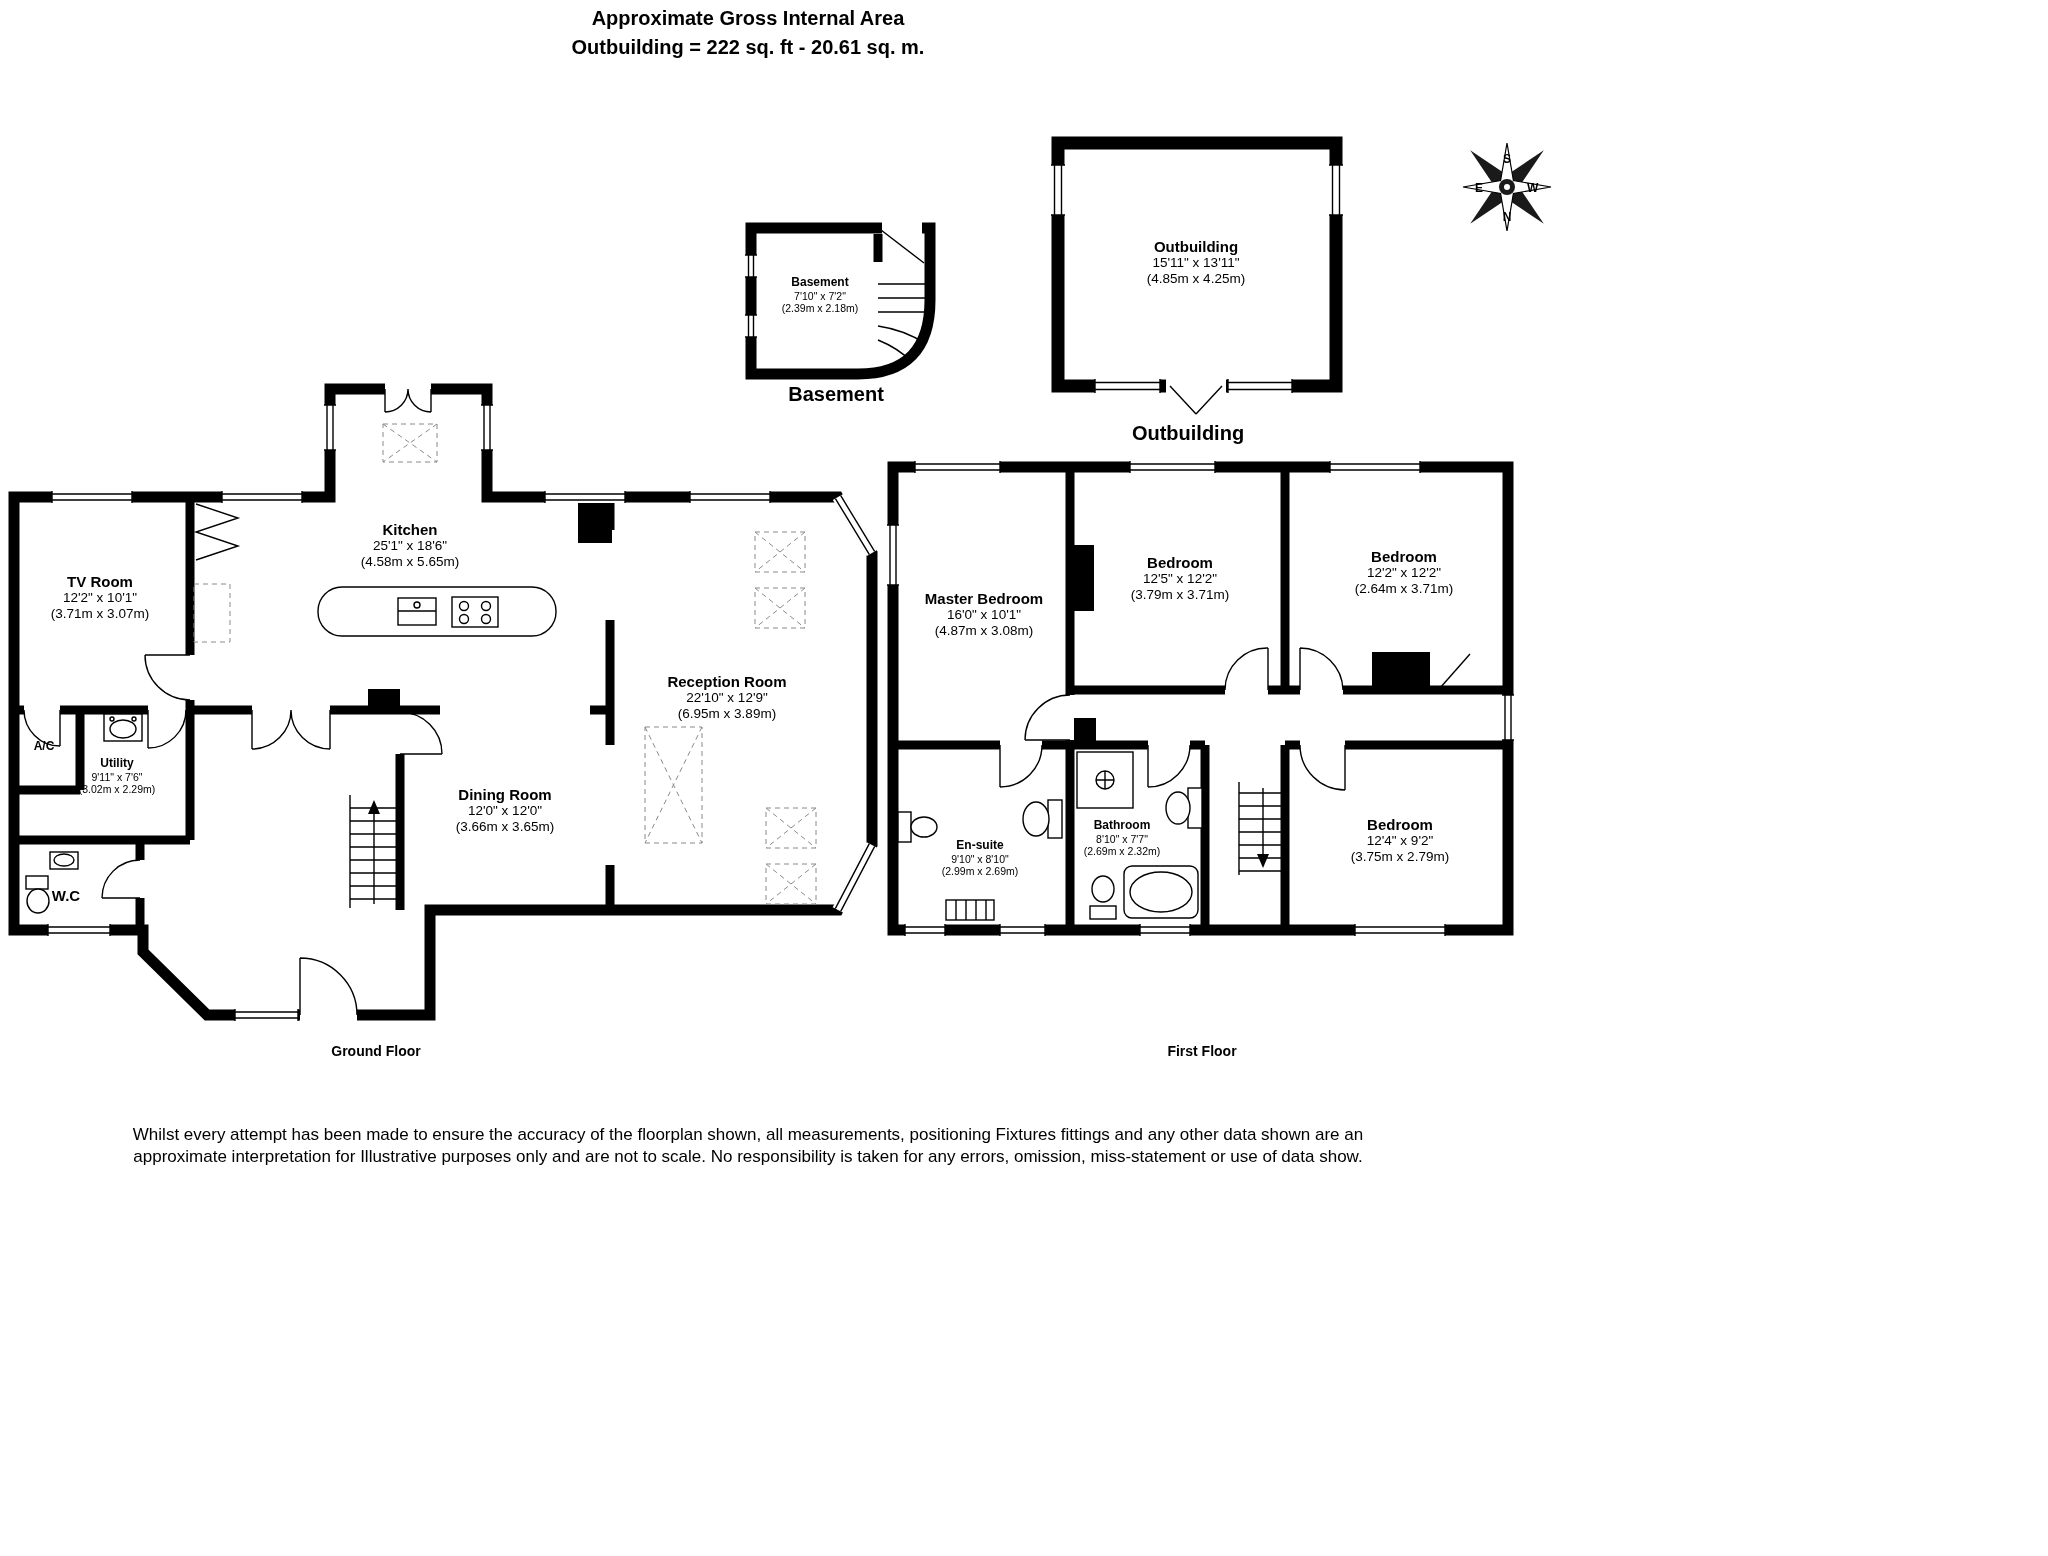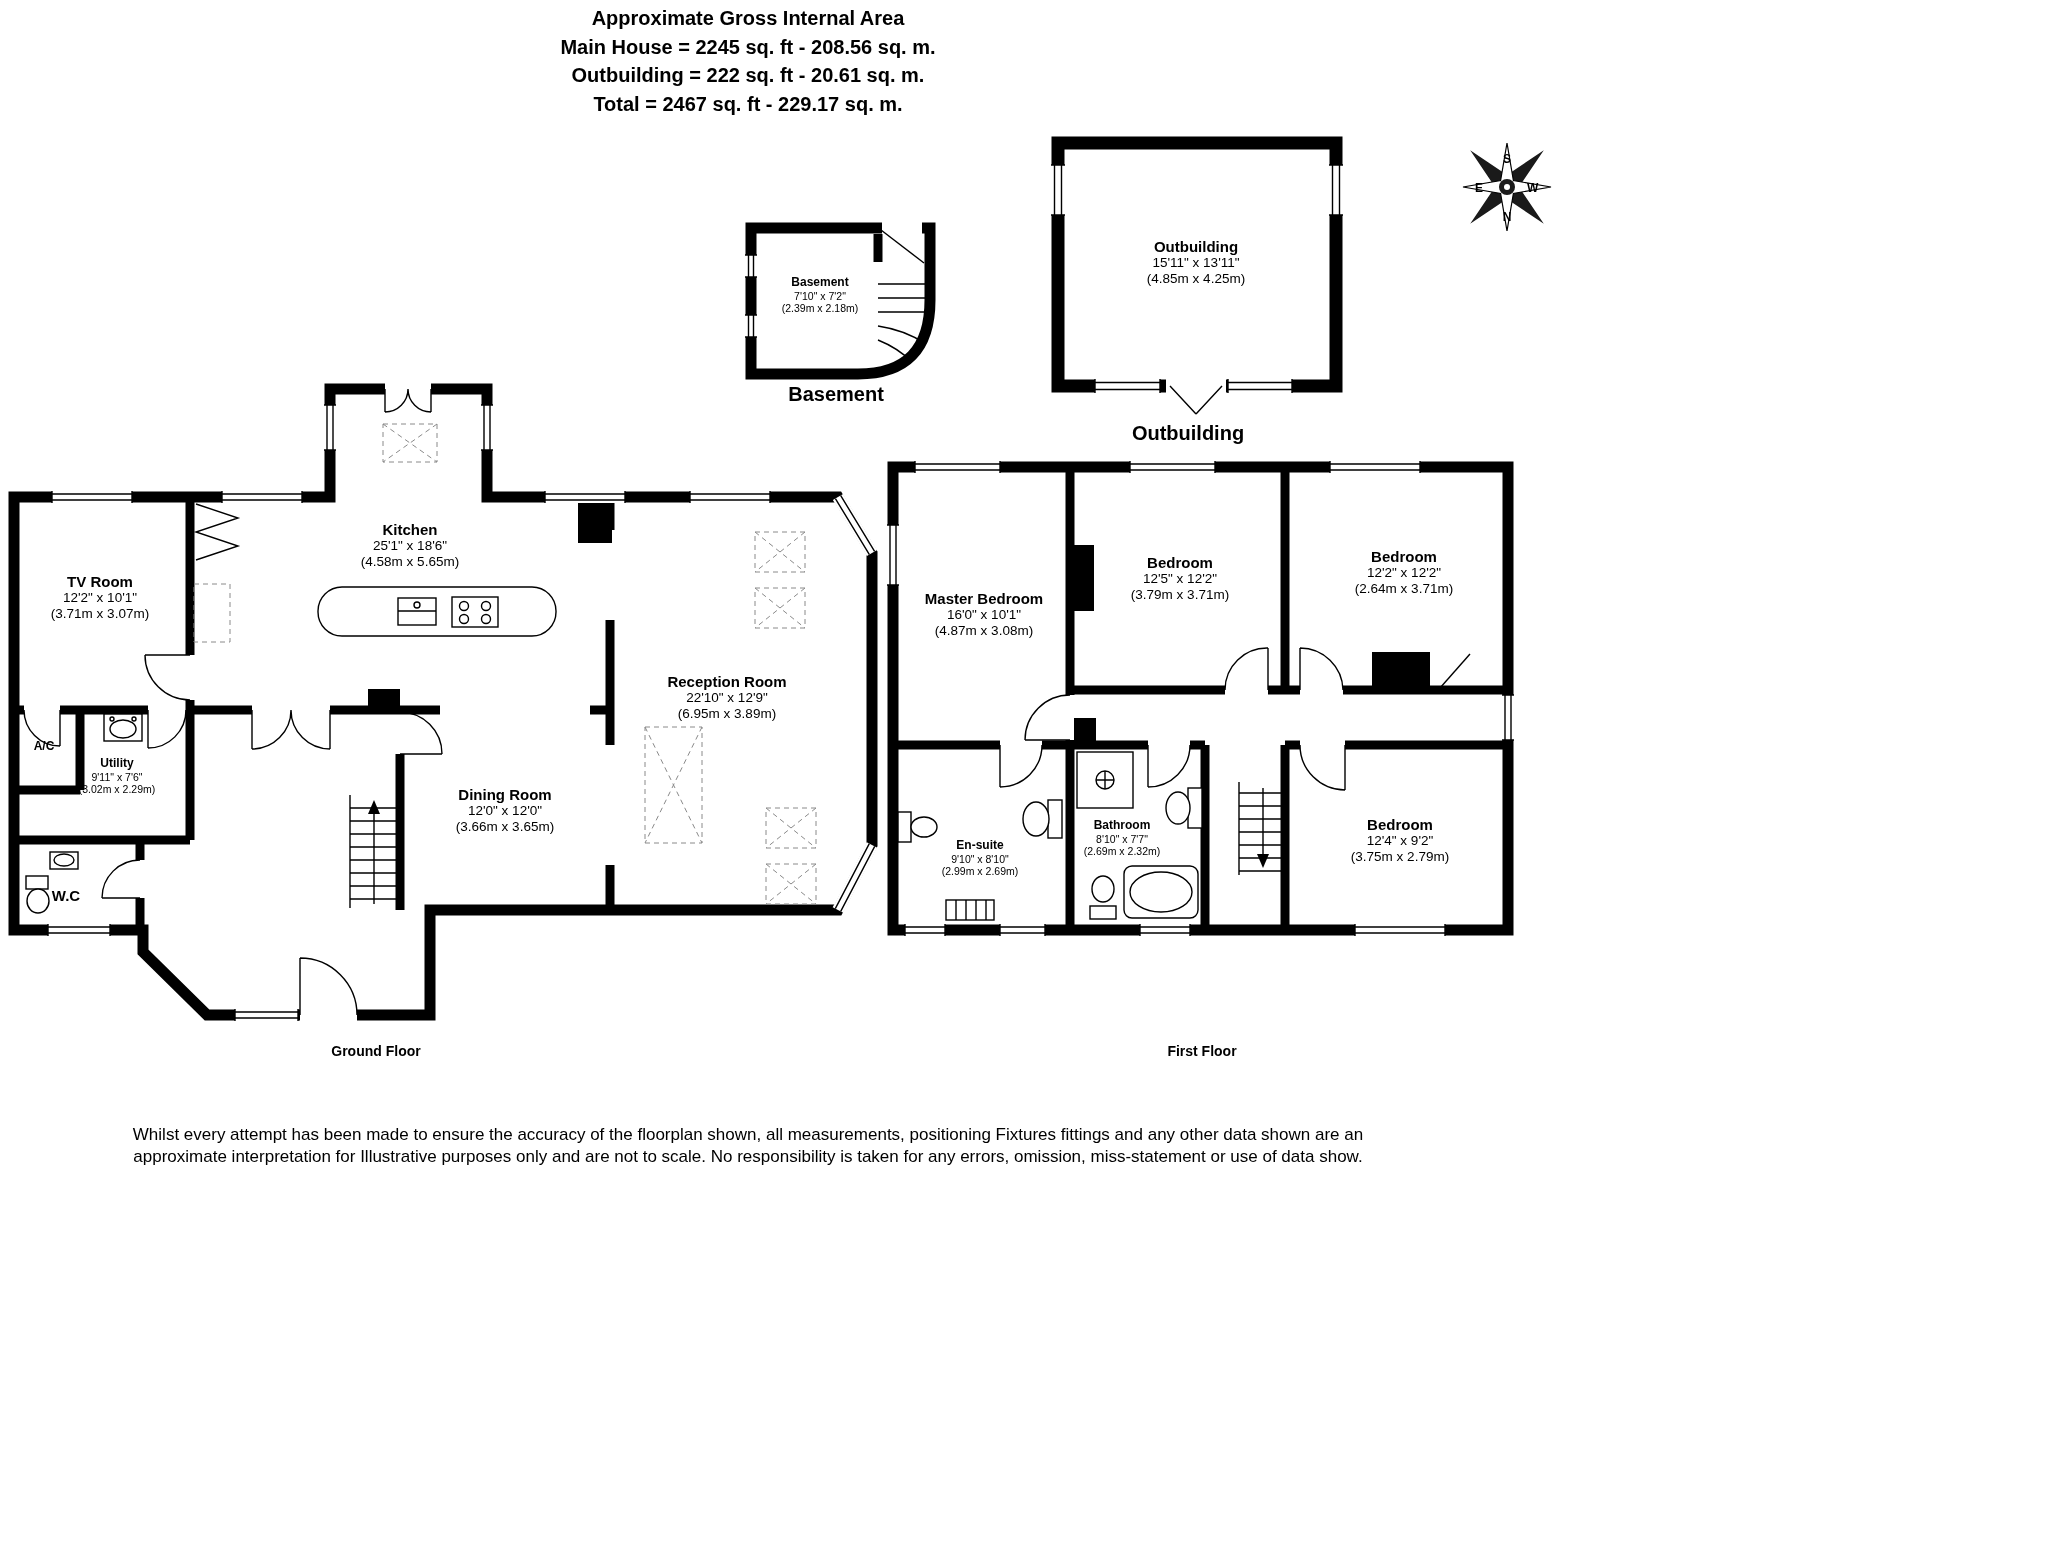--- a/index.html
+++ b/index.html
@@ -241,23 +241,21 @@
         <rect class="fix" x="1090" y="906" width="26" height="13"></rect>
         <ellipse class="fix" cx="1103" cy="889" rx="11" ry="13"></ellipse>
         <rect class="fix" x="1124" y="866" width="74" height="52" rx="8"></rect>
         <ellipse class="ln" cx="1161" cy="892" rx="31" ry="20"></ellipse>
       </g>
     </g>
   </svg>
 
   <div class="hdr">
     <div>Approximate Gross Internal Area</div>
-    <div>Main House = 2245 sq. ft - 208.56 sq. m.</div>
     <div>Outbuilding = 222 sq. ft - 20.61 sq. m.</div>
-    <div>Total = 2467 sq. ft - 229.17 sq. m.</div>
   </div>
 
   <div class="room-label small" style="left:820px;top:295px;">
     <div class="rname">Basement</div>
     <div class="rdim">7'10" x 7'2"</div>
     <div class="rdim">(2.39m x 2.18m)</div>
   </div>
   <div class="room-label" style="left:1196px;top:262px;">
     <div class="rname">Outbuilding</div>
     <div class="rdim">15'11" x 13'11"</div>

